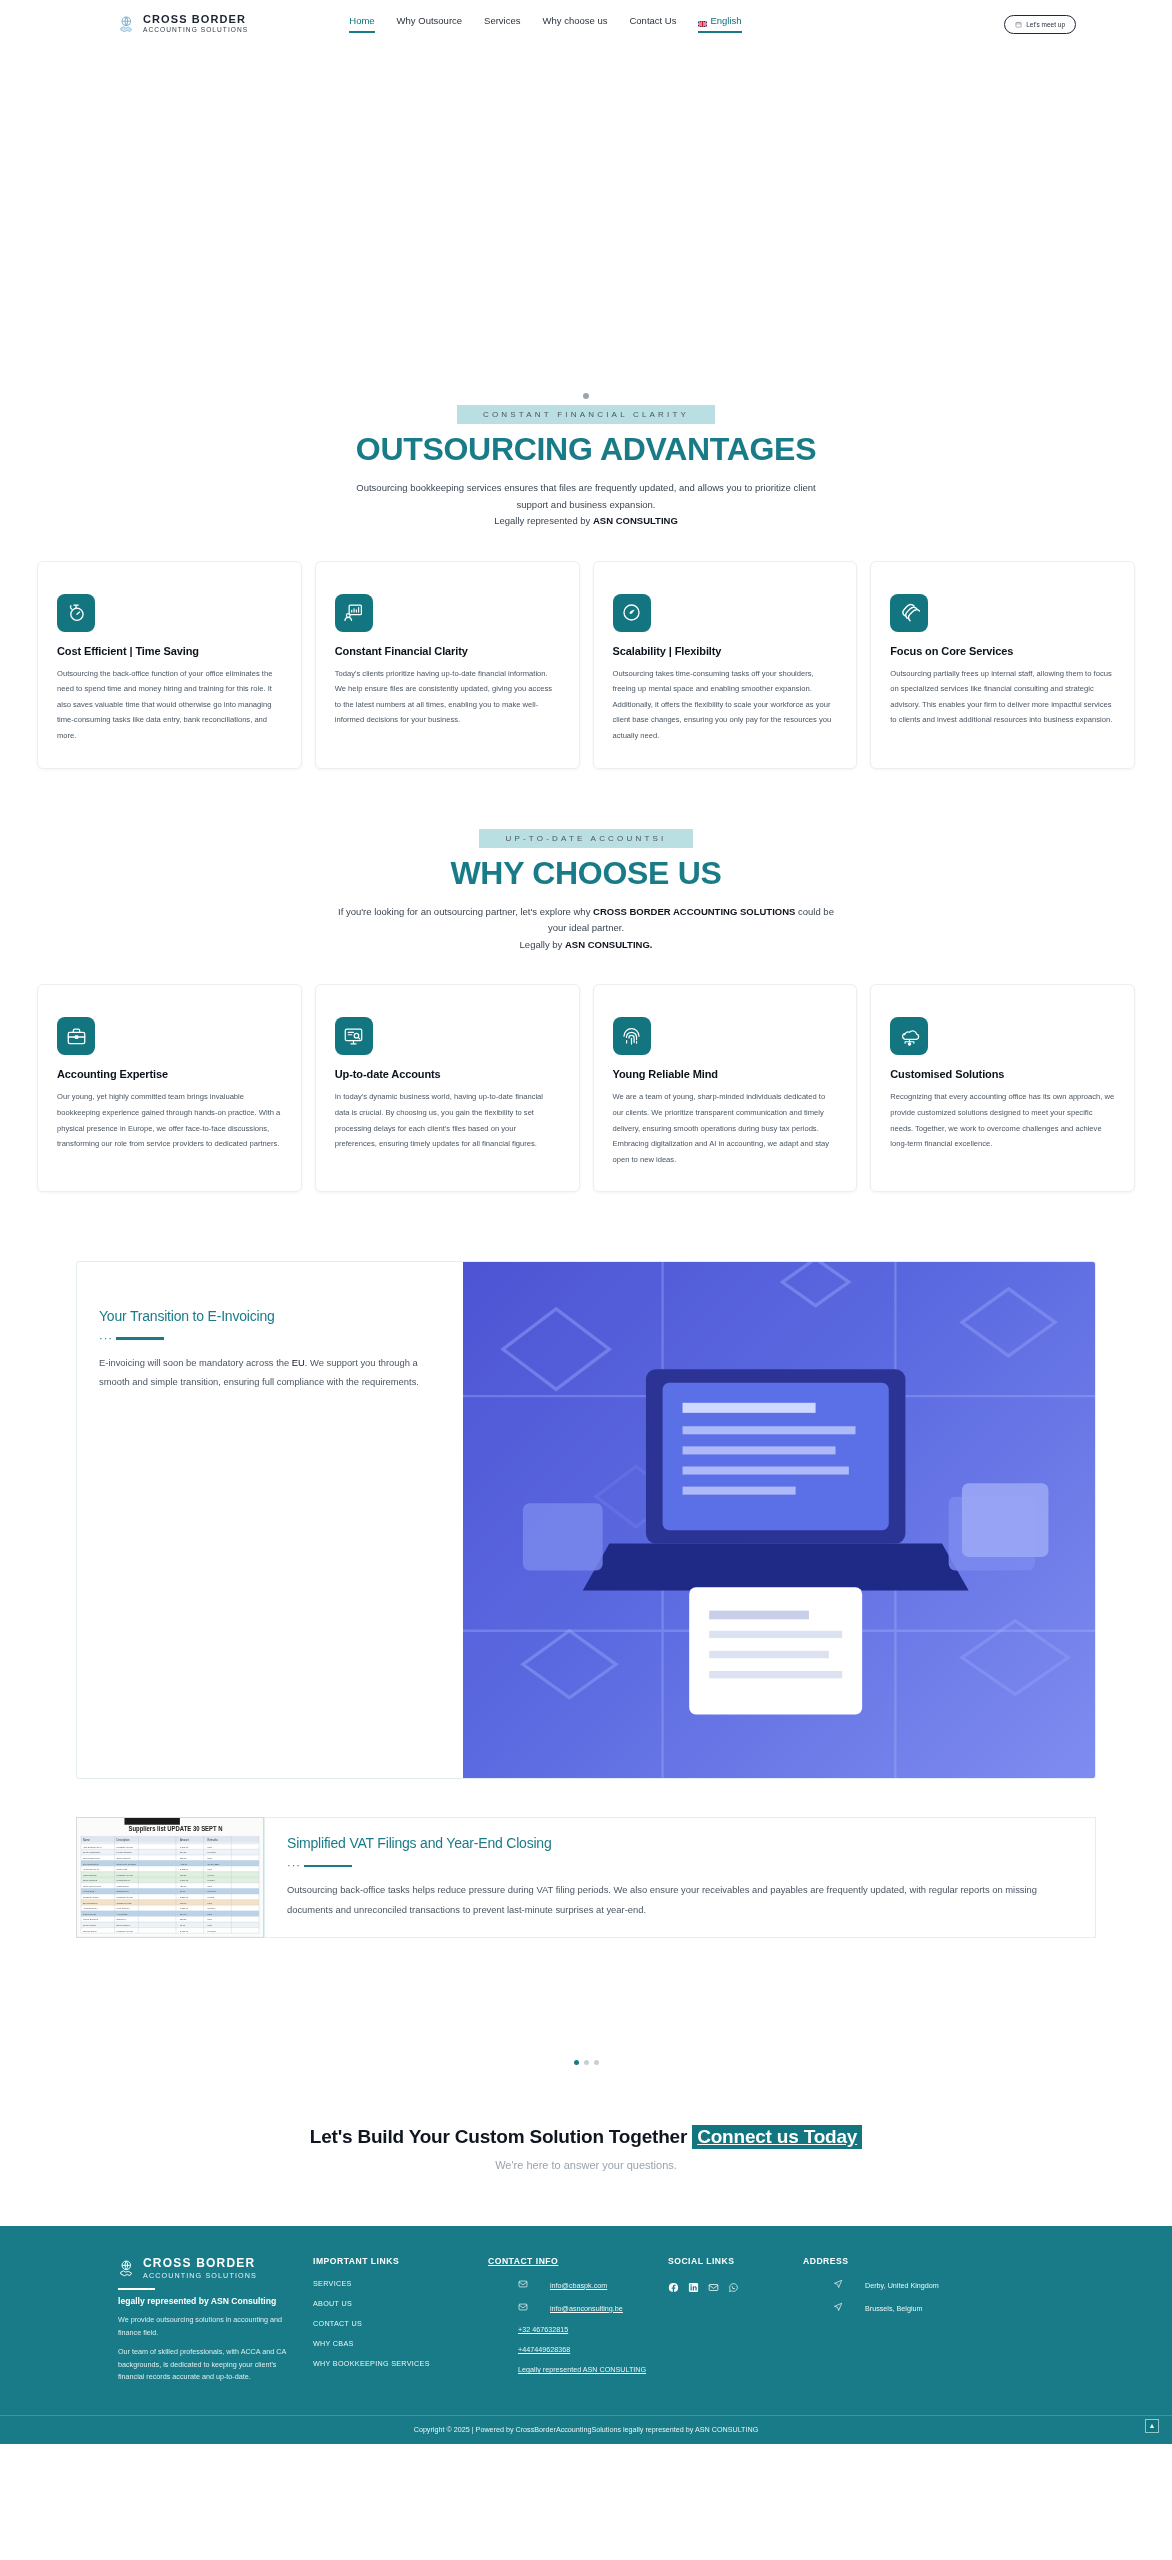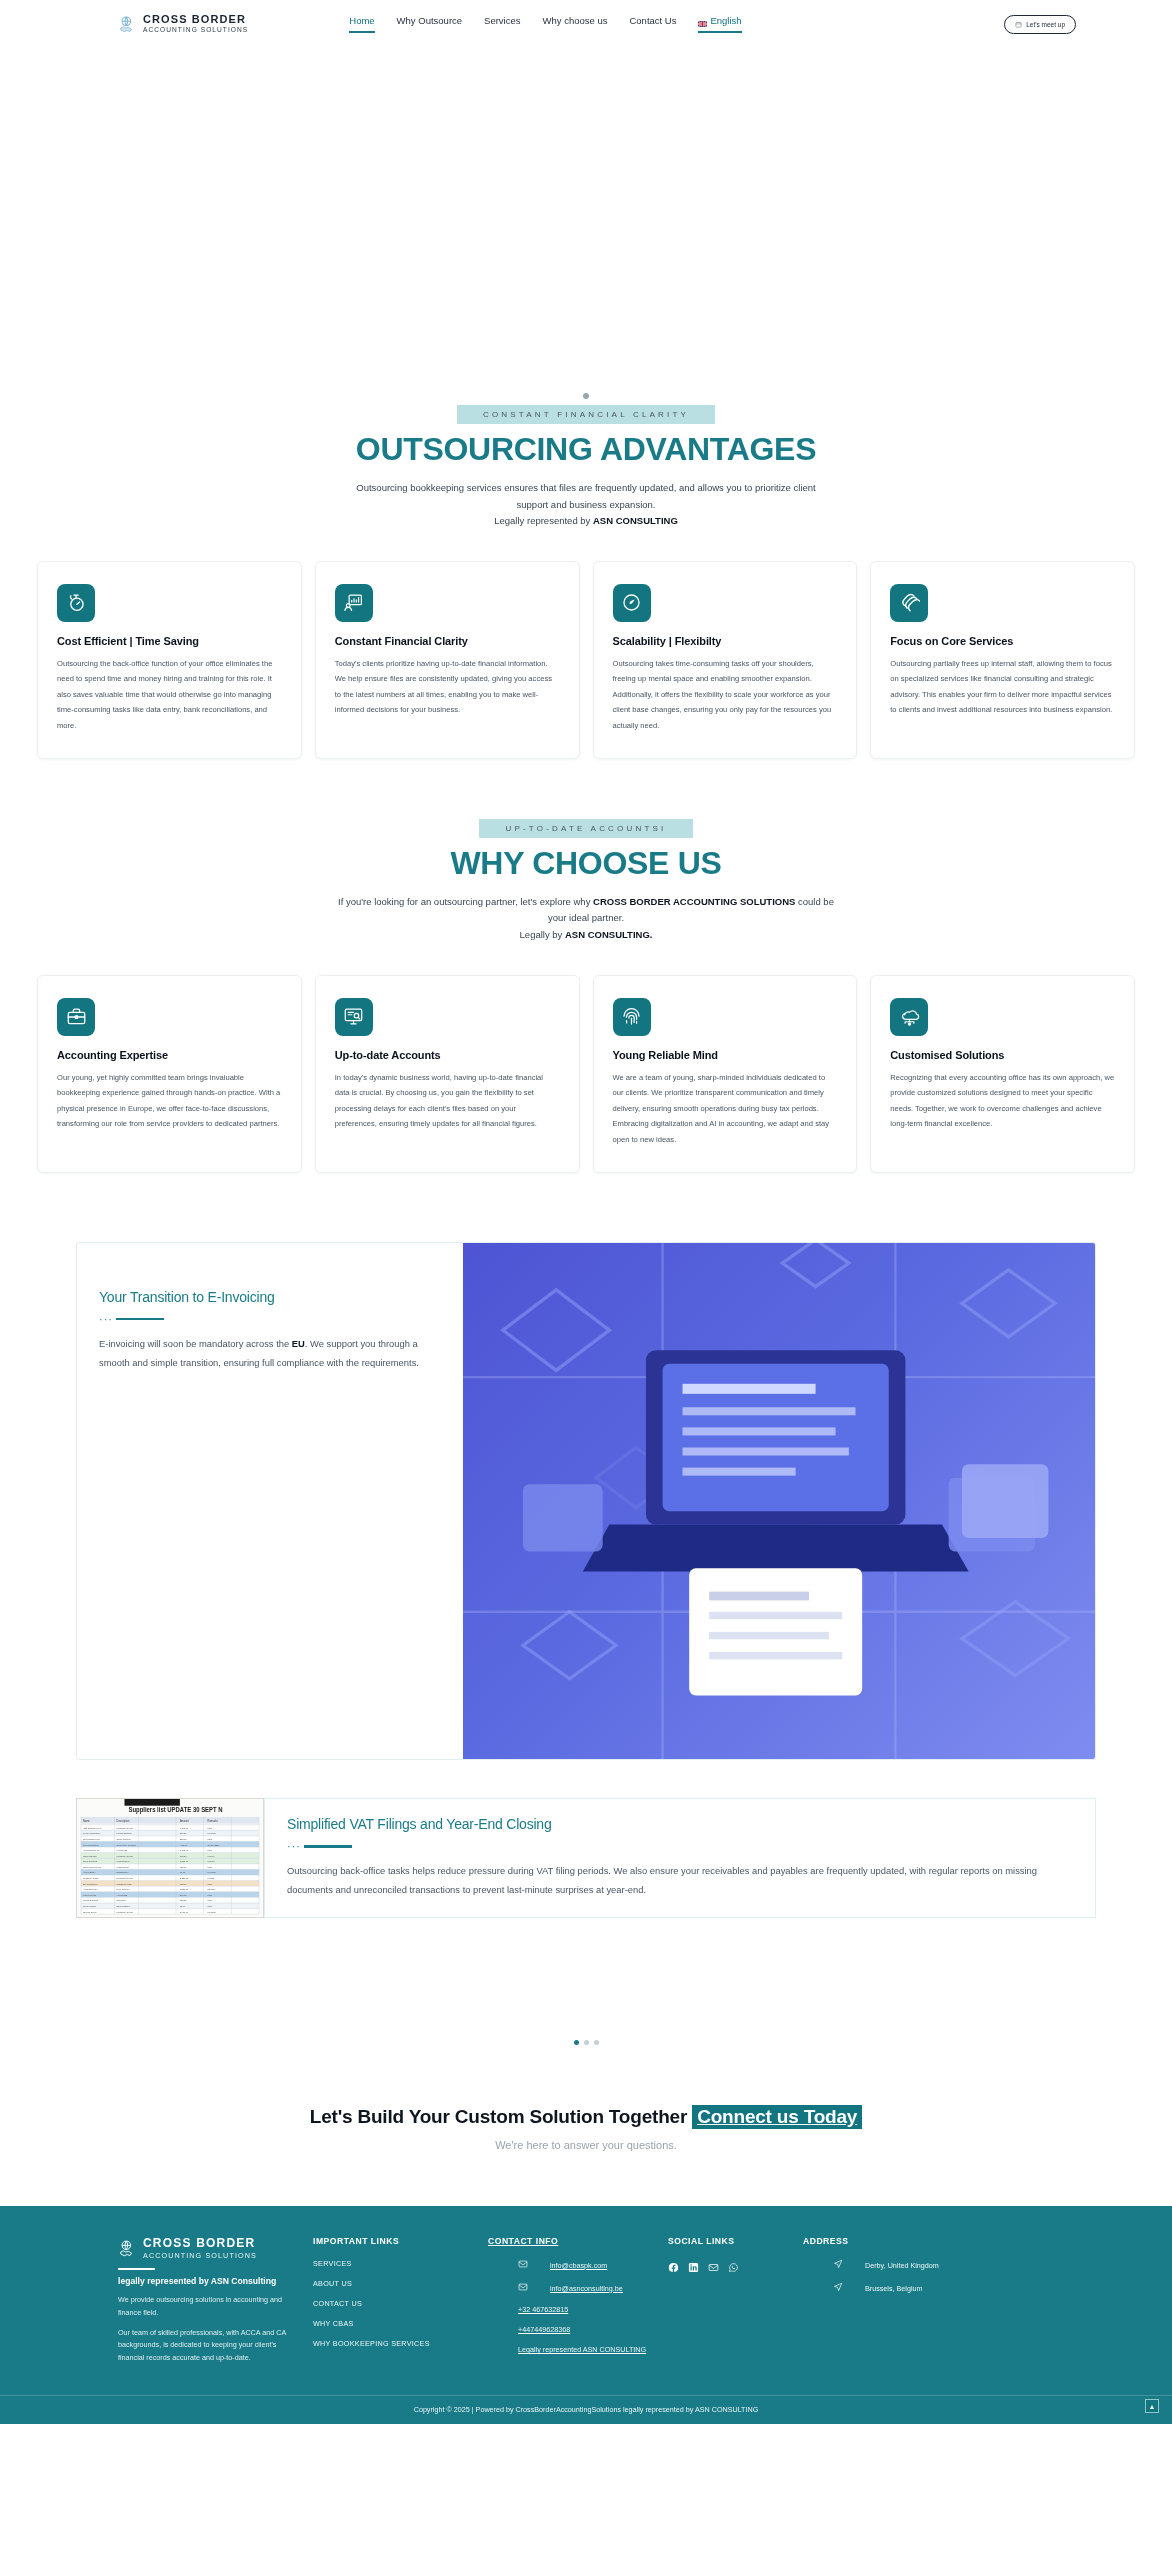--- a/index.html
+++ b/index.html
@@ -80,21 +80,21 @@
   }
   .sec-sub b { font-weight: 700; color: #101620; }
 
   
   .cards {
     display: flex; gap: 13px; padding: 0 37px; margin-top: 31px;
     align-items: stretch;
   }
   .card {
     flex: 1 1 0; background: #fff; border: 1px solid #eceff2;
-    border-radius: 6px; padding: 22px 19px 24px 19px;
+    border-radius: 6px; padding: 32px 19px 24px 19px;
     box-shadow: 0 1px 3px rgba(20,30,45,.05);
     min-height: 198px;
   }
   .card-icon {
     width: 38px; height: 38px; border-radius: 8px; background: #12757f;
     display: flex; align-items: center; justify-content: center;
     margin-bottom: 13px;
   }
   .card-icon svg { width: 21px; height: 21px; }
   .card-title {
@@ -112,21 +112,21 @@
   .feature-a .text {
     flex: 0 0 386px; padding: 46px 30px 40px 22px;
   }
   .feature-title {
     font-size: 14px; font-weight: 500; color: #1a7b88; letter-spacing: -.2px;
   }
   .rule { display: flex; align-items: center; gap: 3px; margin: 9px 0 9px 0; }
   .rule .dots { color: #1a7b88; font-size: 11px; letter-spacing: 1px; line-height: 1; }
   .rule .bar { width: 48px; height: 2.6px; background: #1a7b88; display: inline-block; }
   .feature-body { font-size: 9.4px; color: #4a5562; line-height: 2.05; }
-  .feature-body b { color: #10161f; font-weight: 700; }
+  .feature-body b { color: #10161f; font-weight: 400; }
 
   .feature-a .art {
     flex: 1 1 auto; position: relative;
     background: linear-gradient(135deg,#4e54d4 0%,#5b6ae0 45%,#7f8cf0 100%);
     overflow: hidden;
   }
 
   .feature-b {
     display: flex; margin: 38px 76px 0 76px; align-items: stretch;
     min-height: 108px;

